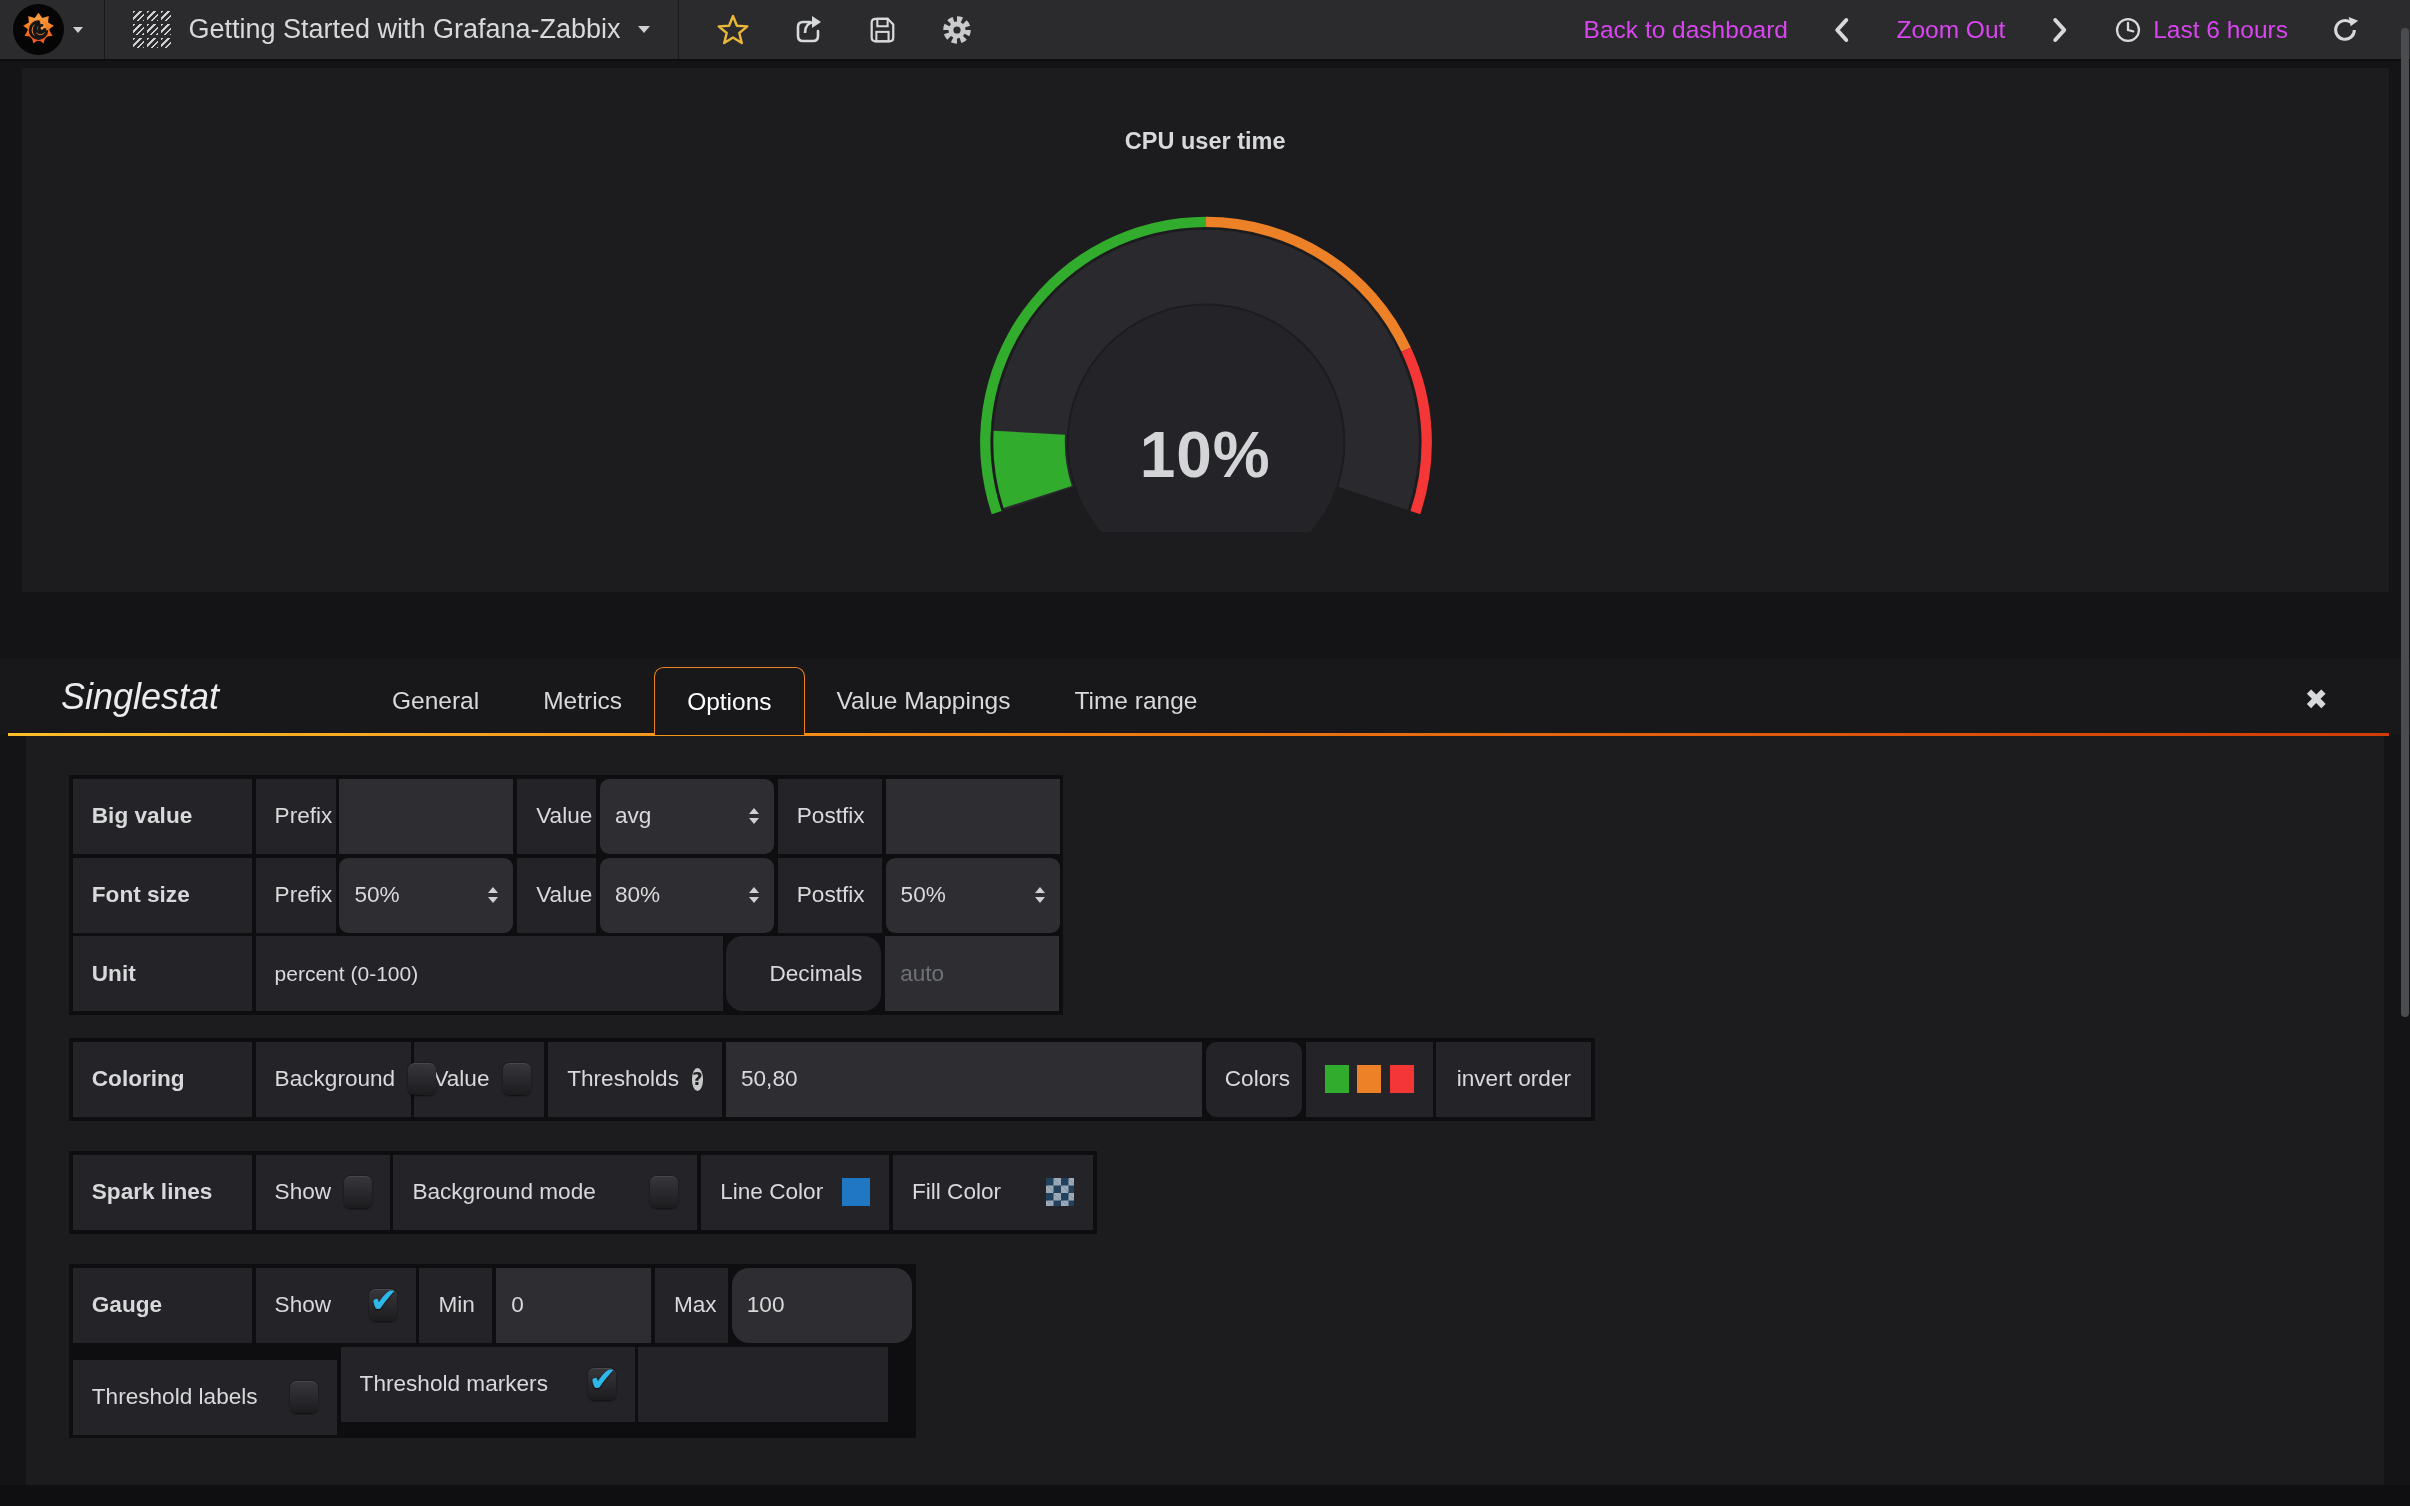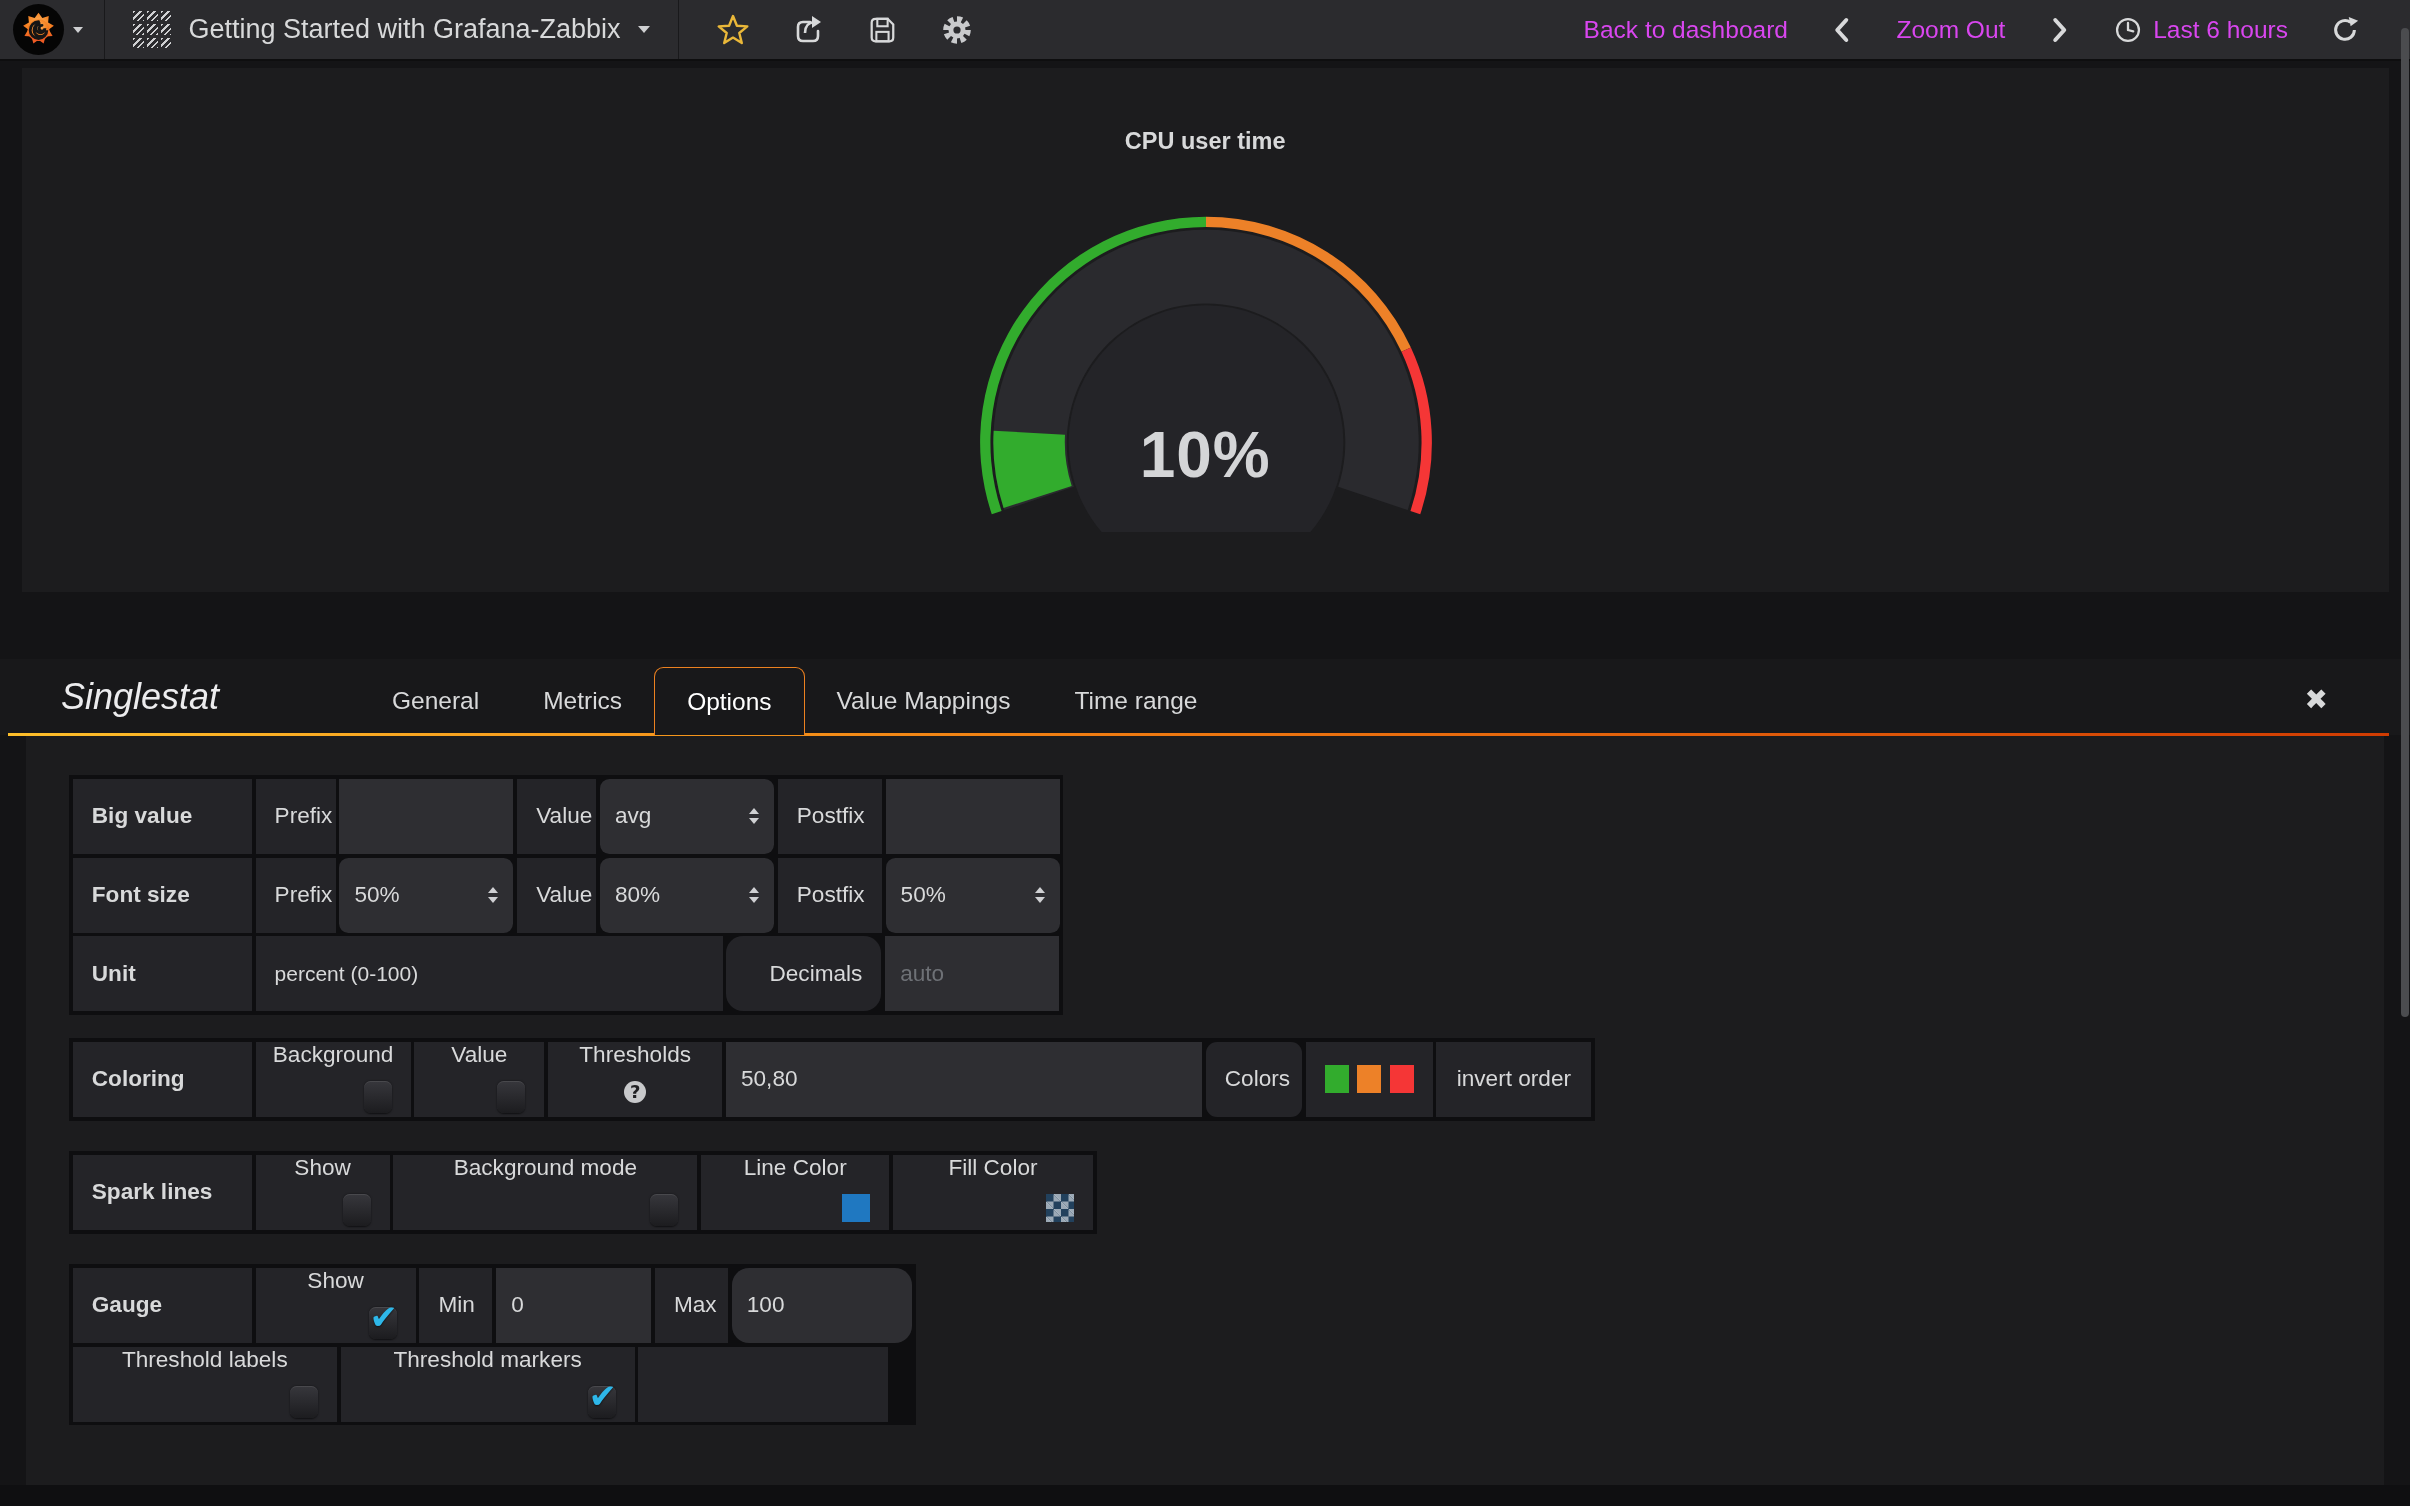--- a/index.html
+++ b/index.html
@@ -46,21 +46,21 @@
   .c{height:75px;background:#242428;display:flex;align-items:center;padding:0 19px;box-sizing:border-box;font-size:22.6px;color:#d8d9da;white-space:nowrap;}
   .c.lbl{font-weight:bold;}
   .c.inp{padding:0;background:#2e2e32;}
   .c.inp input{width:100%;height:100%;background:transparent;border:none;outline:none;color:#d8d9da;font-size:22.6px;font-family:inherit;padding:0 15px;box-sizing:border-box;}
   .c.inp input::placeholder{color:#6e7176;}
   .c.sel{background:#2e2e32;border-radius:9.4px;justify-content:space-between;cursor:pointer;padding:0 15px;}
   .spin{display:flex;flex-direction:column;gap:3.8px;}
   .spin i{width:0;height:0;border-left:5.6px solid transparent;border-right:5.6px solid transparent;display:block;}
   .spin .up{border-bottom:6.6px solid #cfd0d3;}
   .spin .dn{border-top:6.6px solid #cfd0d3;}
-  .gap14{gap:13px;flex-direction:column;}
+  .gap14{gap:13px;}
   .checkbox{position:relative;width:28px;height:32px;border-radius:6.6px;flex:0 0 auto;cursor:pointer;
             background:linear-gradient(#37373c,#1c1c1f);box-shadow:inset 0 0.9px 0 rgba(255,255,255,.09),0 0.9px 1.9px rgba(0,0,0,.6);margin-left:auto;}
   .checkbox.on::after{content:"✔";position:absolute;left:0.9px;top:-9.4px;font-size:34px;font-weight:bold;color:#2eb7e9;
                       font-family:"DejaVu Sans",sans-serif;text-shadow:0 0.9px 1.9px rgba(0,0,0,.6);}
   .swatch{width:28px;height:28px;display:inline-block;cursor:pointer;}
   .checker{background-image:
       linear-gradient(45deg,rgba(255,255,255,.55) 25%,transparent 25%,transparent 75%,rgba(255,255,255,.55) 75%),
       linear-gradient(45deg,rgba(255,255,255,.55) 25%,transparent 25%,transparent 75%,rgba(255,255,255,.55) 75%);
       background-position:0 0,7.5px 7.5px;background-size:15px 15px;background-color:#9fb8cc;}
   .help-icon{width:22.6px;height:22.6px;border-radius:50%;background:#c8c9cb;color:#202023;font-weight:bold;font-size:18px;
@@ -310,21 +310,21 @@
       <div class="c" style="width:73px;">Min</div>
       <div class="c inp" style="width:155px;">
         <input value="0" style="">
       </div>
       <div class="c" style="width:73px;">Max</div>
       <div class="c inp" style="width:180px;border-radius:17px;">
         <input value="100" style="">
       </div>
     </div>
     <div class="row">
-      <div class="c gap14" style="width:264px;">
+      <div class="c gap14" style="width:264px;margin-top:13px;">
         <span>Threshold labels</span>
         <span class="checkbox"></span>
       </div>
       <div class="c gap14" style="width:294px;">
         <span>Threshold markers</span>
         <span class="checkbox on"></span>
       </div>
       <div class="c" style="width:250px;"></div>
     </div>
   </div>

